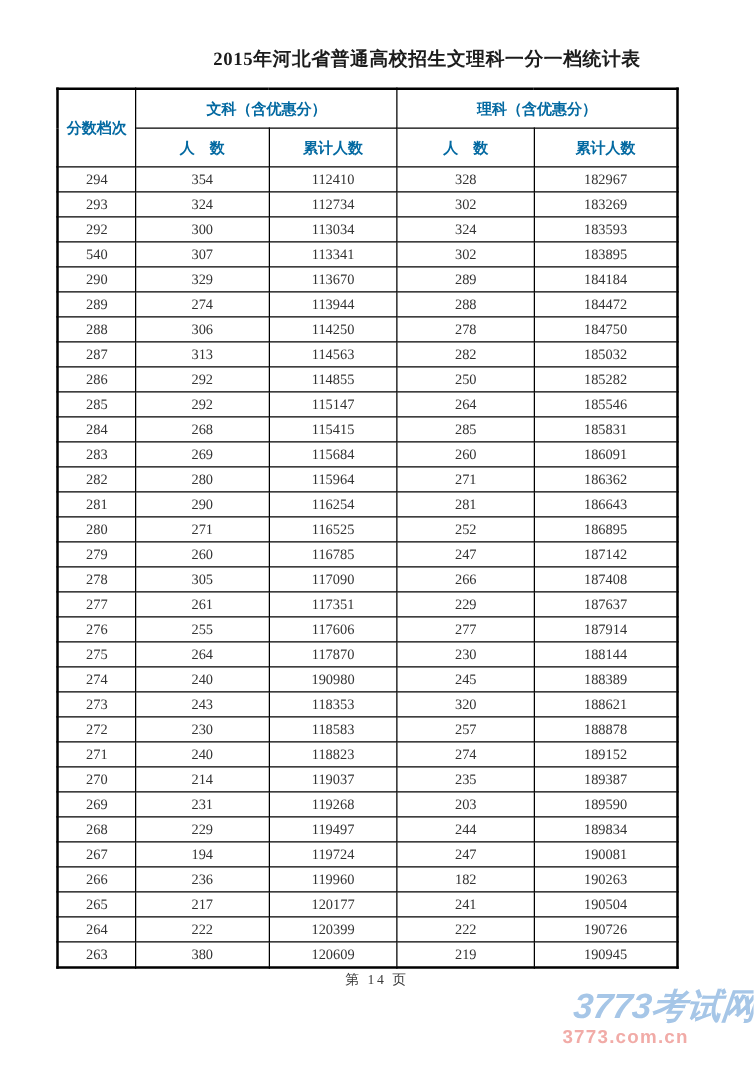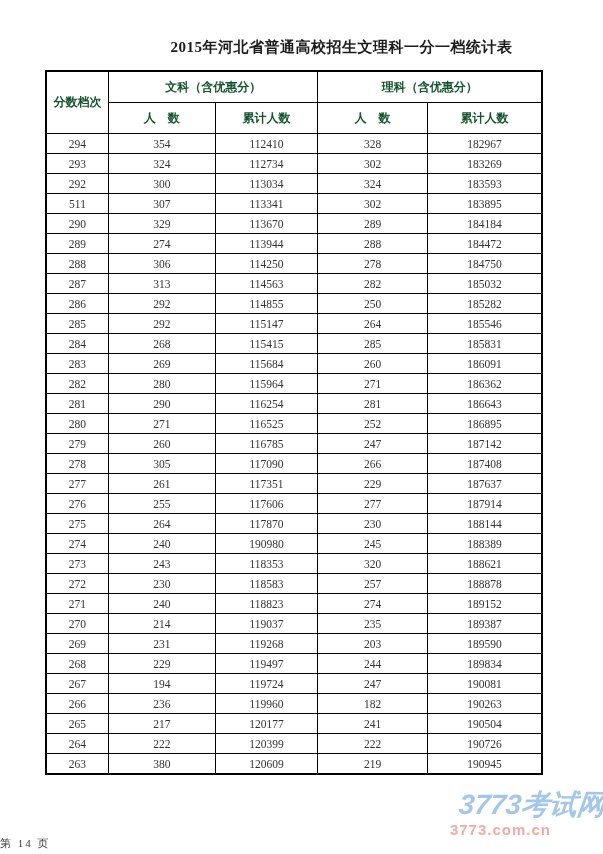--- a/index.html
+++ b/index.html
@@ -37,39 +37,40 @@
     border: 1px solid #000;
     text-align: center;
     vertical-align: middle;
     padding: 0;
     overflow: hidden;
     white-space: nowrap;
   }
   table.stats thead th {
     font-size: 12px;
     font-weight: bold;
-    color: #14532d;
+    color: #0369a1;
     height: 30px;
   }
   table.stats tbody td {
     font-size: 11.5px;
     font-weight: normal;
     color: #333333;
     height: 19px;
   }
   col.c-score { width: 12.6%; }
   col.c-wk-count { width: 21.5%; }
   col.c-wk-cum { width: 20.7%; }
   col.c-lk-count { width: 22.1%; }
   col.c-lk-cum { width: 23.1%; }
   .page-footer {
     position: absolute;
-    top: 836px;
+    top: 776px;
     left: 0;
     width: 100%;
+    text-align: center;
     font-size: 11px;
     color: #3a3a3a;
     letter-spacing: 2px;
   }
   .watermark {
     position: absolute;
     top: 791px;
     right: 0;
     width: 230px;
     text-align: right;
@@ -137,21 +138,21 @@
           <td>183269</td>
         </tr>
         <tr>
           <td>292</td>
           <td>300</td>
           <td>113034</td>
           <td>324</td>
           <td>183593</td>
         </tr>
         <tr>
-          <td>511</td>
+          <td>540</td>
           <td>307</td>
           <td>113341</td>
           <td>302</td>
           <td>183895</td>
         </tr>
         <tr>
           <td>290</td>
           <td>329</td>
           <td>113670</td>
           <td>289</td>

